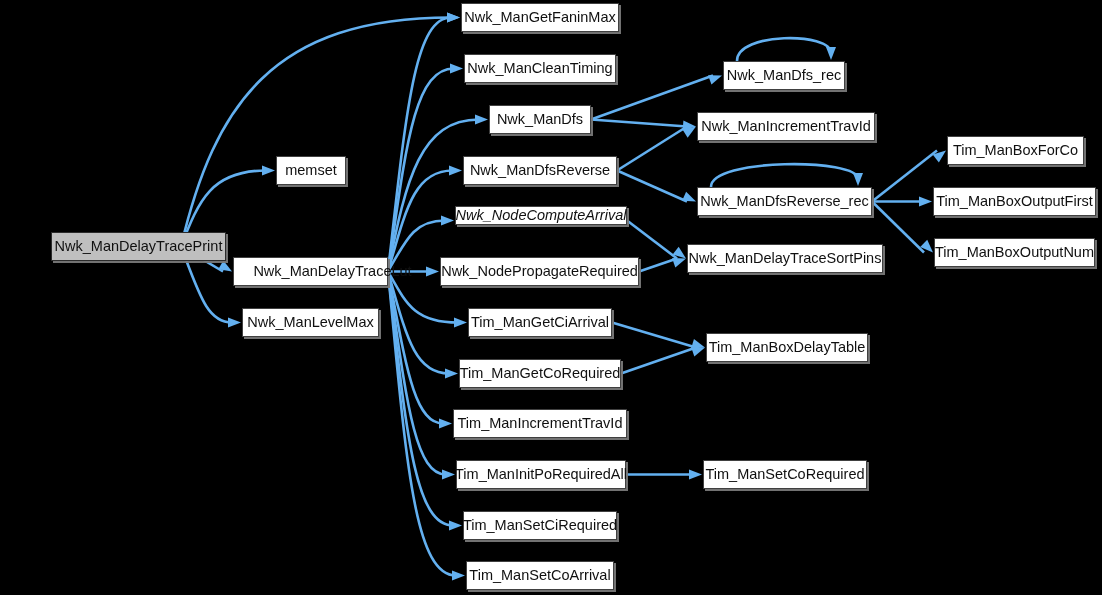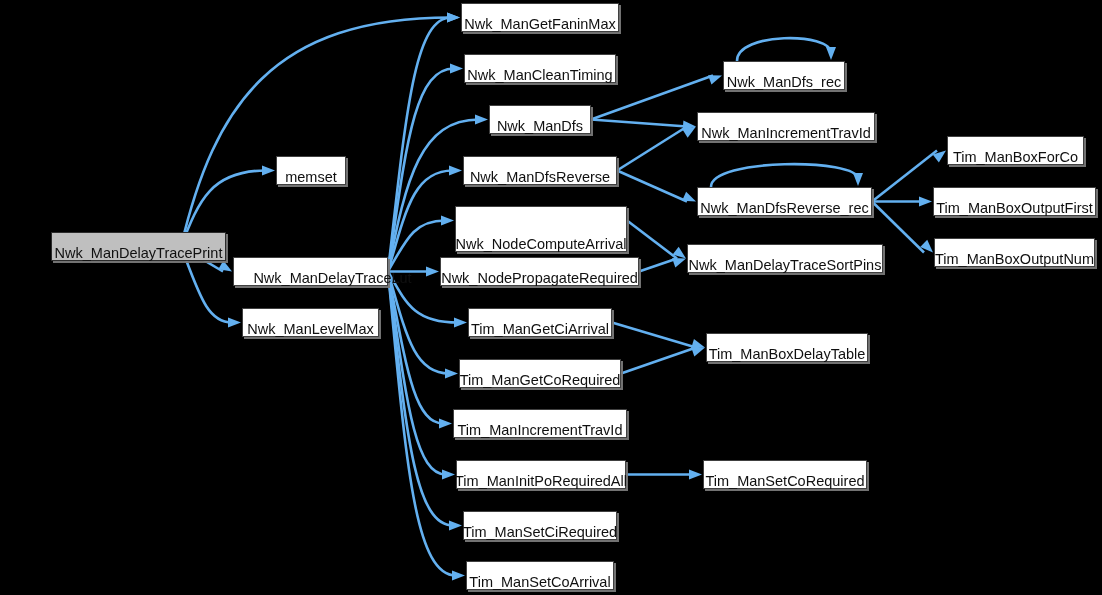--- a/index.html
+++ b/index.html
@@ -26,21 +26,21 @@
   .node {
     position: absolute;
     box-sizing: border-box;
     background: #ffffff;
     border: 1px solid #404040;
     box-shadow: 2px 2px 0 0 rgba(120,120,120,0.95);
     color: #101010;
     font-size: 14.5px;
     line-height: 1;
     display: flex;
-    align-items: flex-end;
+    align-items: center;
     justify-content: center;
     white-space: nowrap;
     letter-spacing: 0px;
     cursor: pointer;
   }
   .node.root {
     background: #bfbfbf;
     border-color: #2b2b2b;
   }
   .node-label {
@@ -192,21 +192,21 @@
       </div>
       <div class="node" style="left: 464px; top: 54px; width: 152px; height: 29px;">
         <span class="node-label">Nwk_ManCleanTiming</span>
       </div>
       <div class="node" style="left: 489px; top: 105px; width: 102px; height: 29px;">
         <span class="node-label">Nwk_ManDfs</span>
       </div>
       <div class="node" style="left: 463px; top: 156px; width: 154px; height: 29px;">
         <span class="node-label">Nwk_ManDfsReverse</span>
       </div>
-      <div class="node" style="left: 455px; top: 206px; width: 172px; height: 46px;">
+      <div class="node" style="left: 455px; top: 206px; width: 172px; height: 19px; font-style: italic;">
         <span class="node-label">Nwk_NodeComputeArrival</span>
       </div>
       <div class="node" style="left: 440px; top: 257px; width: 199px; height: 29px;">
         <span class="node-label">Nwk_NodePropagateRequired</span>
       </div>
       <div class="node" style="left: 468px; top: 308px; width: 144px; height: 29px;">
         <span class="node-label">Tim_ManGetCiArrival</span>
       </div>
       <div class="node" style="left: 459px; top: 359px; width: 162px; height: 29px;">
         <span class="node-label">Tim_ManGetCoRequired</span>

